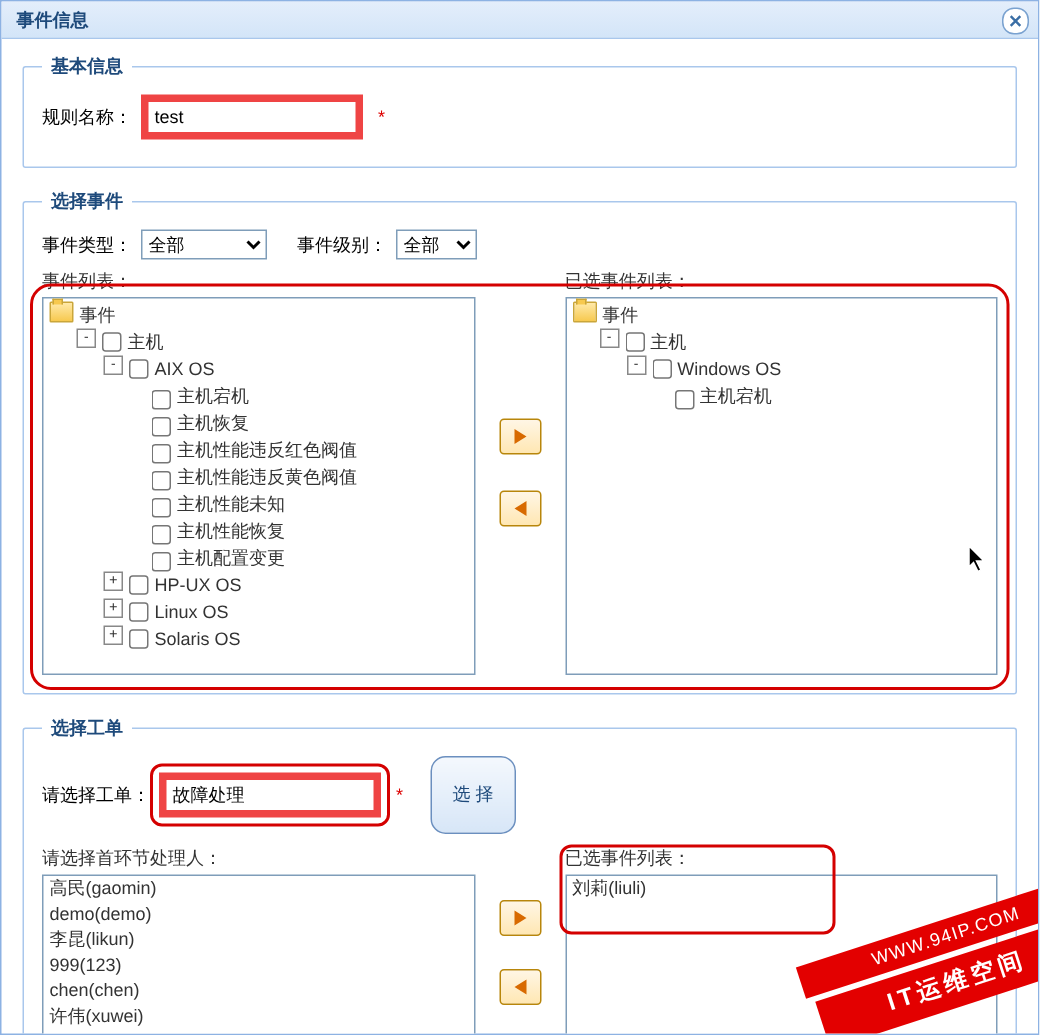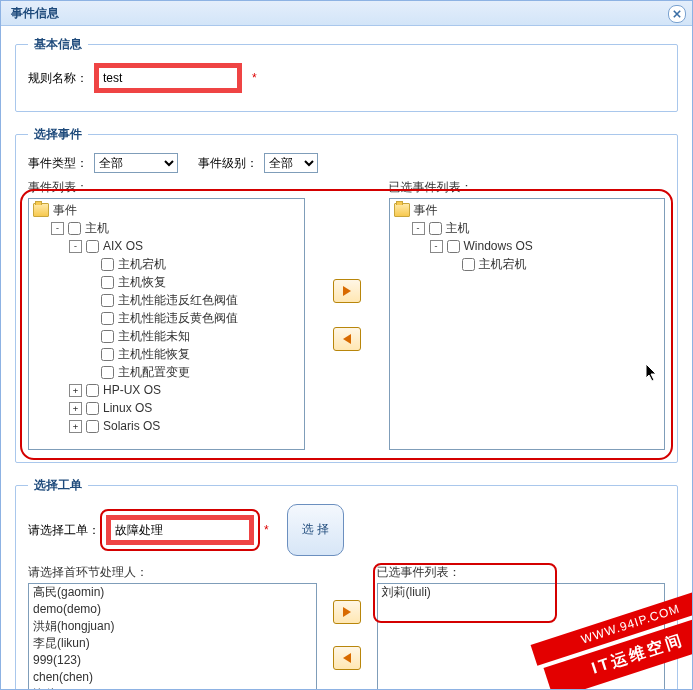--- a/index.html
+++ b/index.html
@@ -8,33 +8,33 @@
   .close-btn{position:absolute;right:6px;top:4px;width:16px;height:16px;border:1px solid #7aa2d0;border-radius:8px;background:#fff;display:flex;align-items:center;justify-content:center;cursor:pointer}
   .close-btn svg{width:8px;height:8px;stroke:#3a6ea5;stroke-width:2}
   .body{padding:10px 14px 0 14px}
   fieldset{border:1px solid #a9c7ec;border-radius:2px;margin:0 0 14px 0;padding:10px 12px 12px 12px;position:relative}
   legend{color:#1e4a7b;font-weight:bold;padding:0 6px}
   .row{display:flex;align-items:center;gap:6px;margin-bottom:6px}
   label.fld{color:#000000}
   input.txt{border:5px solid #ef4444;height:18px;padding:1px 4px;font-size:12px}
   select.sel{border:1px solid #7f9db9;height:20px;font-size:12px;background:#fff}
   .star{color:#d00;margin-left:4px}
-  .dual{display:flex;align-items:stretch;gap:20px}
+  .dual{display:flex;align-items:stretch;gap:8px}
   .col{flex:1;display:flex;flex-direction:column}
   .col-lbl{margin-bottom:2px}
   .listbox{border:1px solid #7f9db9;height:250px;overflow:auto;background:#fff;position:relative}
   .mid{width:44px;display:flex;flex-direction:column;align-items:center;justify-content:center;gap:24px}
   .arrow-btn{width:26px;height:22px;border:1px solid #b8860b;border-radius:3px;background:linear-gradient(#fff6e5,#ffe7b3);display:flex;align-items:center;justify-content:center;cursor:pointer}
   .arrow-btn svg{width:12px;height:12px;fill:#d86a00}
   
   ul.tree{list-style:none;margin:0;padding:2px 0 2px 4px}
   ul.tree ul{list-style:none;margin:0;padding:0 0 0 18px}
-  li.node{white-space:nowrap;line-height:18px;display:flex;align-items:center}
+  li.node{white-space:nowrap;line-height:18px;display:flex;align-items:flex-end}
   li.branch{display:block}
-  li.branch>.hd{display:flex;align-items:center;line-height:18px}
+  li.branch>.hd{display:flex;line-height:18px}
   .tgl{width:11px;height:11px;border:1px solid #888;background:#fff;display:inline-flex;align-items:center;justify-content:center;margin-right:4px;font-size:9px;line-height:9px;text-align:center;cursor:pointer;font-family:monospace}
   .sp{display:inline-block;width:14px}
   .chk{margin:0 4px 0 0}
   .folder-ico{width:14px;height:12px;margin-right:4px;display:inline-block;background:linear-gradient(#ffe9a8,#f7c94f);border:1px solid #caa63a;border-radius:1px;position:relative}
   .folder-ico:before{content:"";position:absolute;top:-3px;left:1px;width:5px;height:3px;background:#f7c94f;border:1px solid #caa63a;border-bottom:none}
   
   .red-hl{position:absolute;border:2px solid #d40000;border-radius:14px;pointer-events:none}
   
   .wo-row{display:flex;align-items:center;gap:6px;margin-bottom:8px}
   .btn-select{display:inline-block;height:20px;line-height:18px;padding:15px 14px;border:1px solid #6b8fbf;border-radius:10px;background:linear-gradient(#f4f8fd,#d7e6f7);color:#1e4a7b;cursor:pointer}
@@ -258,21 +258,20 @@
         <span style="width:6px"></span>
         <span class="btn-select">选  择</span>
       </div>
 
       <div class="wo-dual">
         <div class="wo-col">
           <div class="col-lbl">请选择首环节处理人：</div>
           <div class="plist" id="handlers">
               <div>高民(gaomin)</div>
               <div>demo(demo)</div>
-              <div>洪娟(hongjuan)</div>
               <div>李昆(likun)</div>
               <div>999(123)</div>
               <div>chen(chen)</div>
               <div>许伟(xuwei)</div>
               <div>mochaoc(mochaoc)</div>
             </div>
         </div>
         <div class="wo-mid">
           <div class="arrow-btn">
             <svg viewBox="0 0 12 12">

